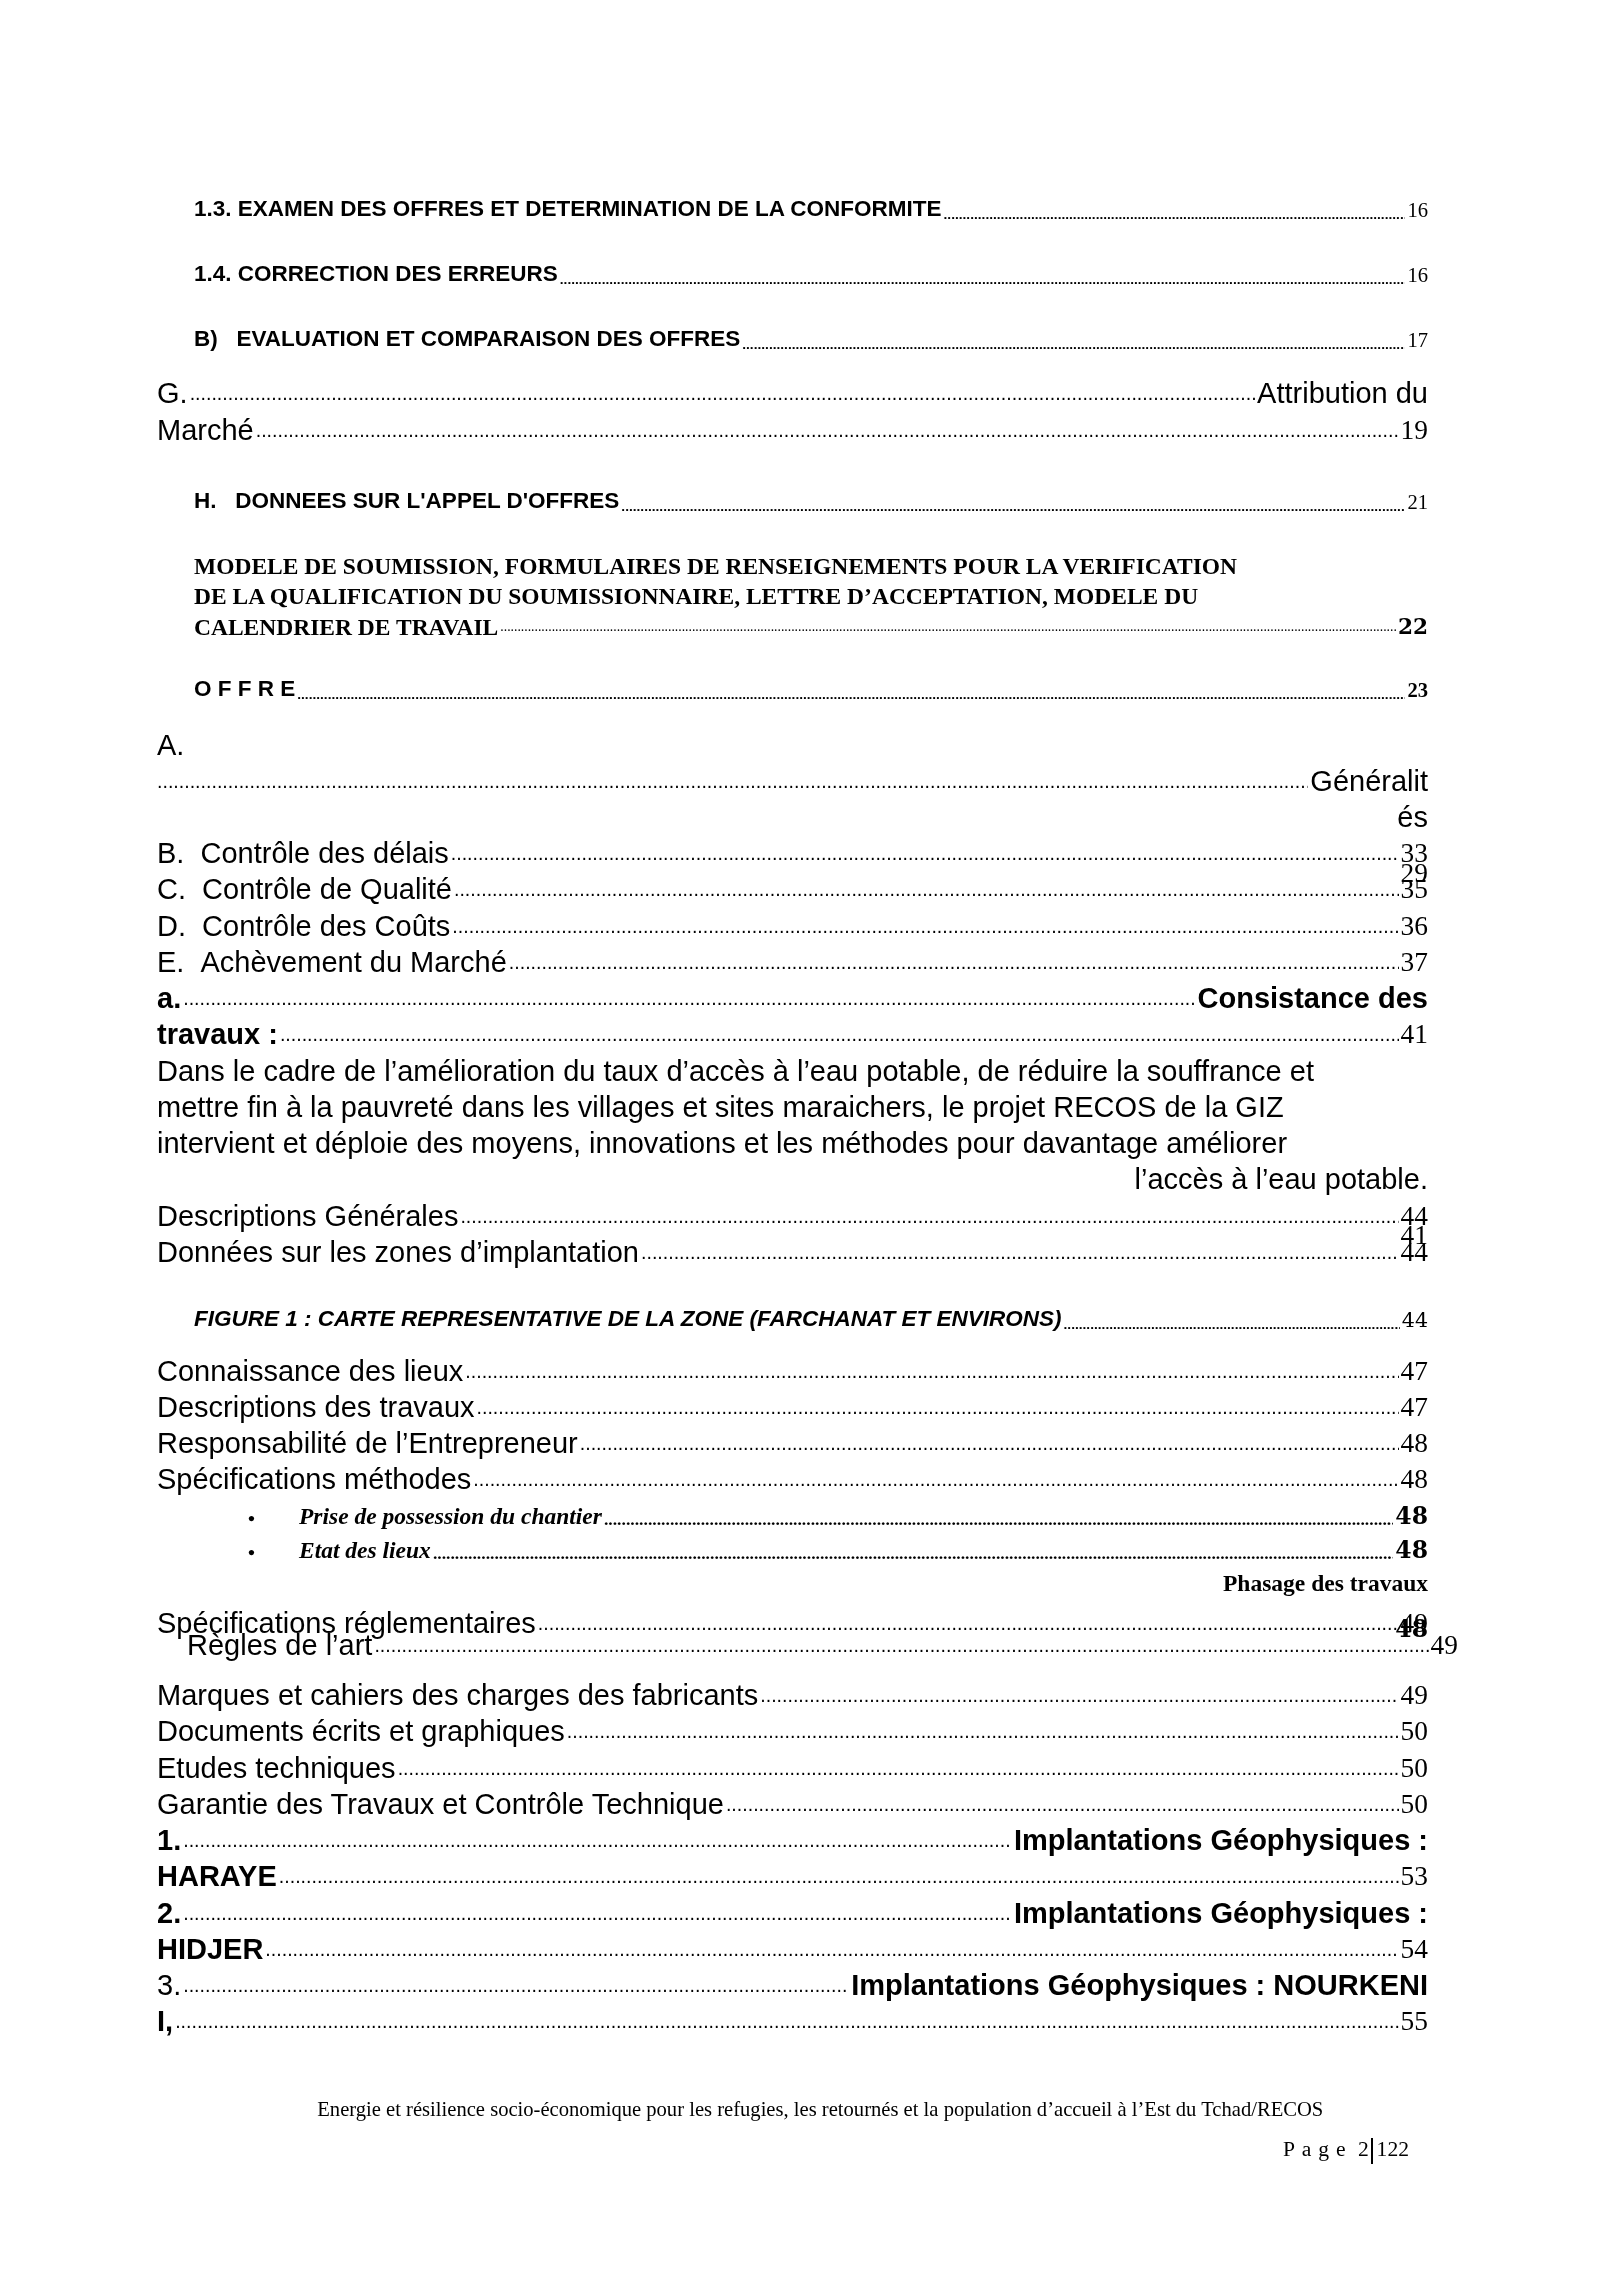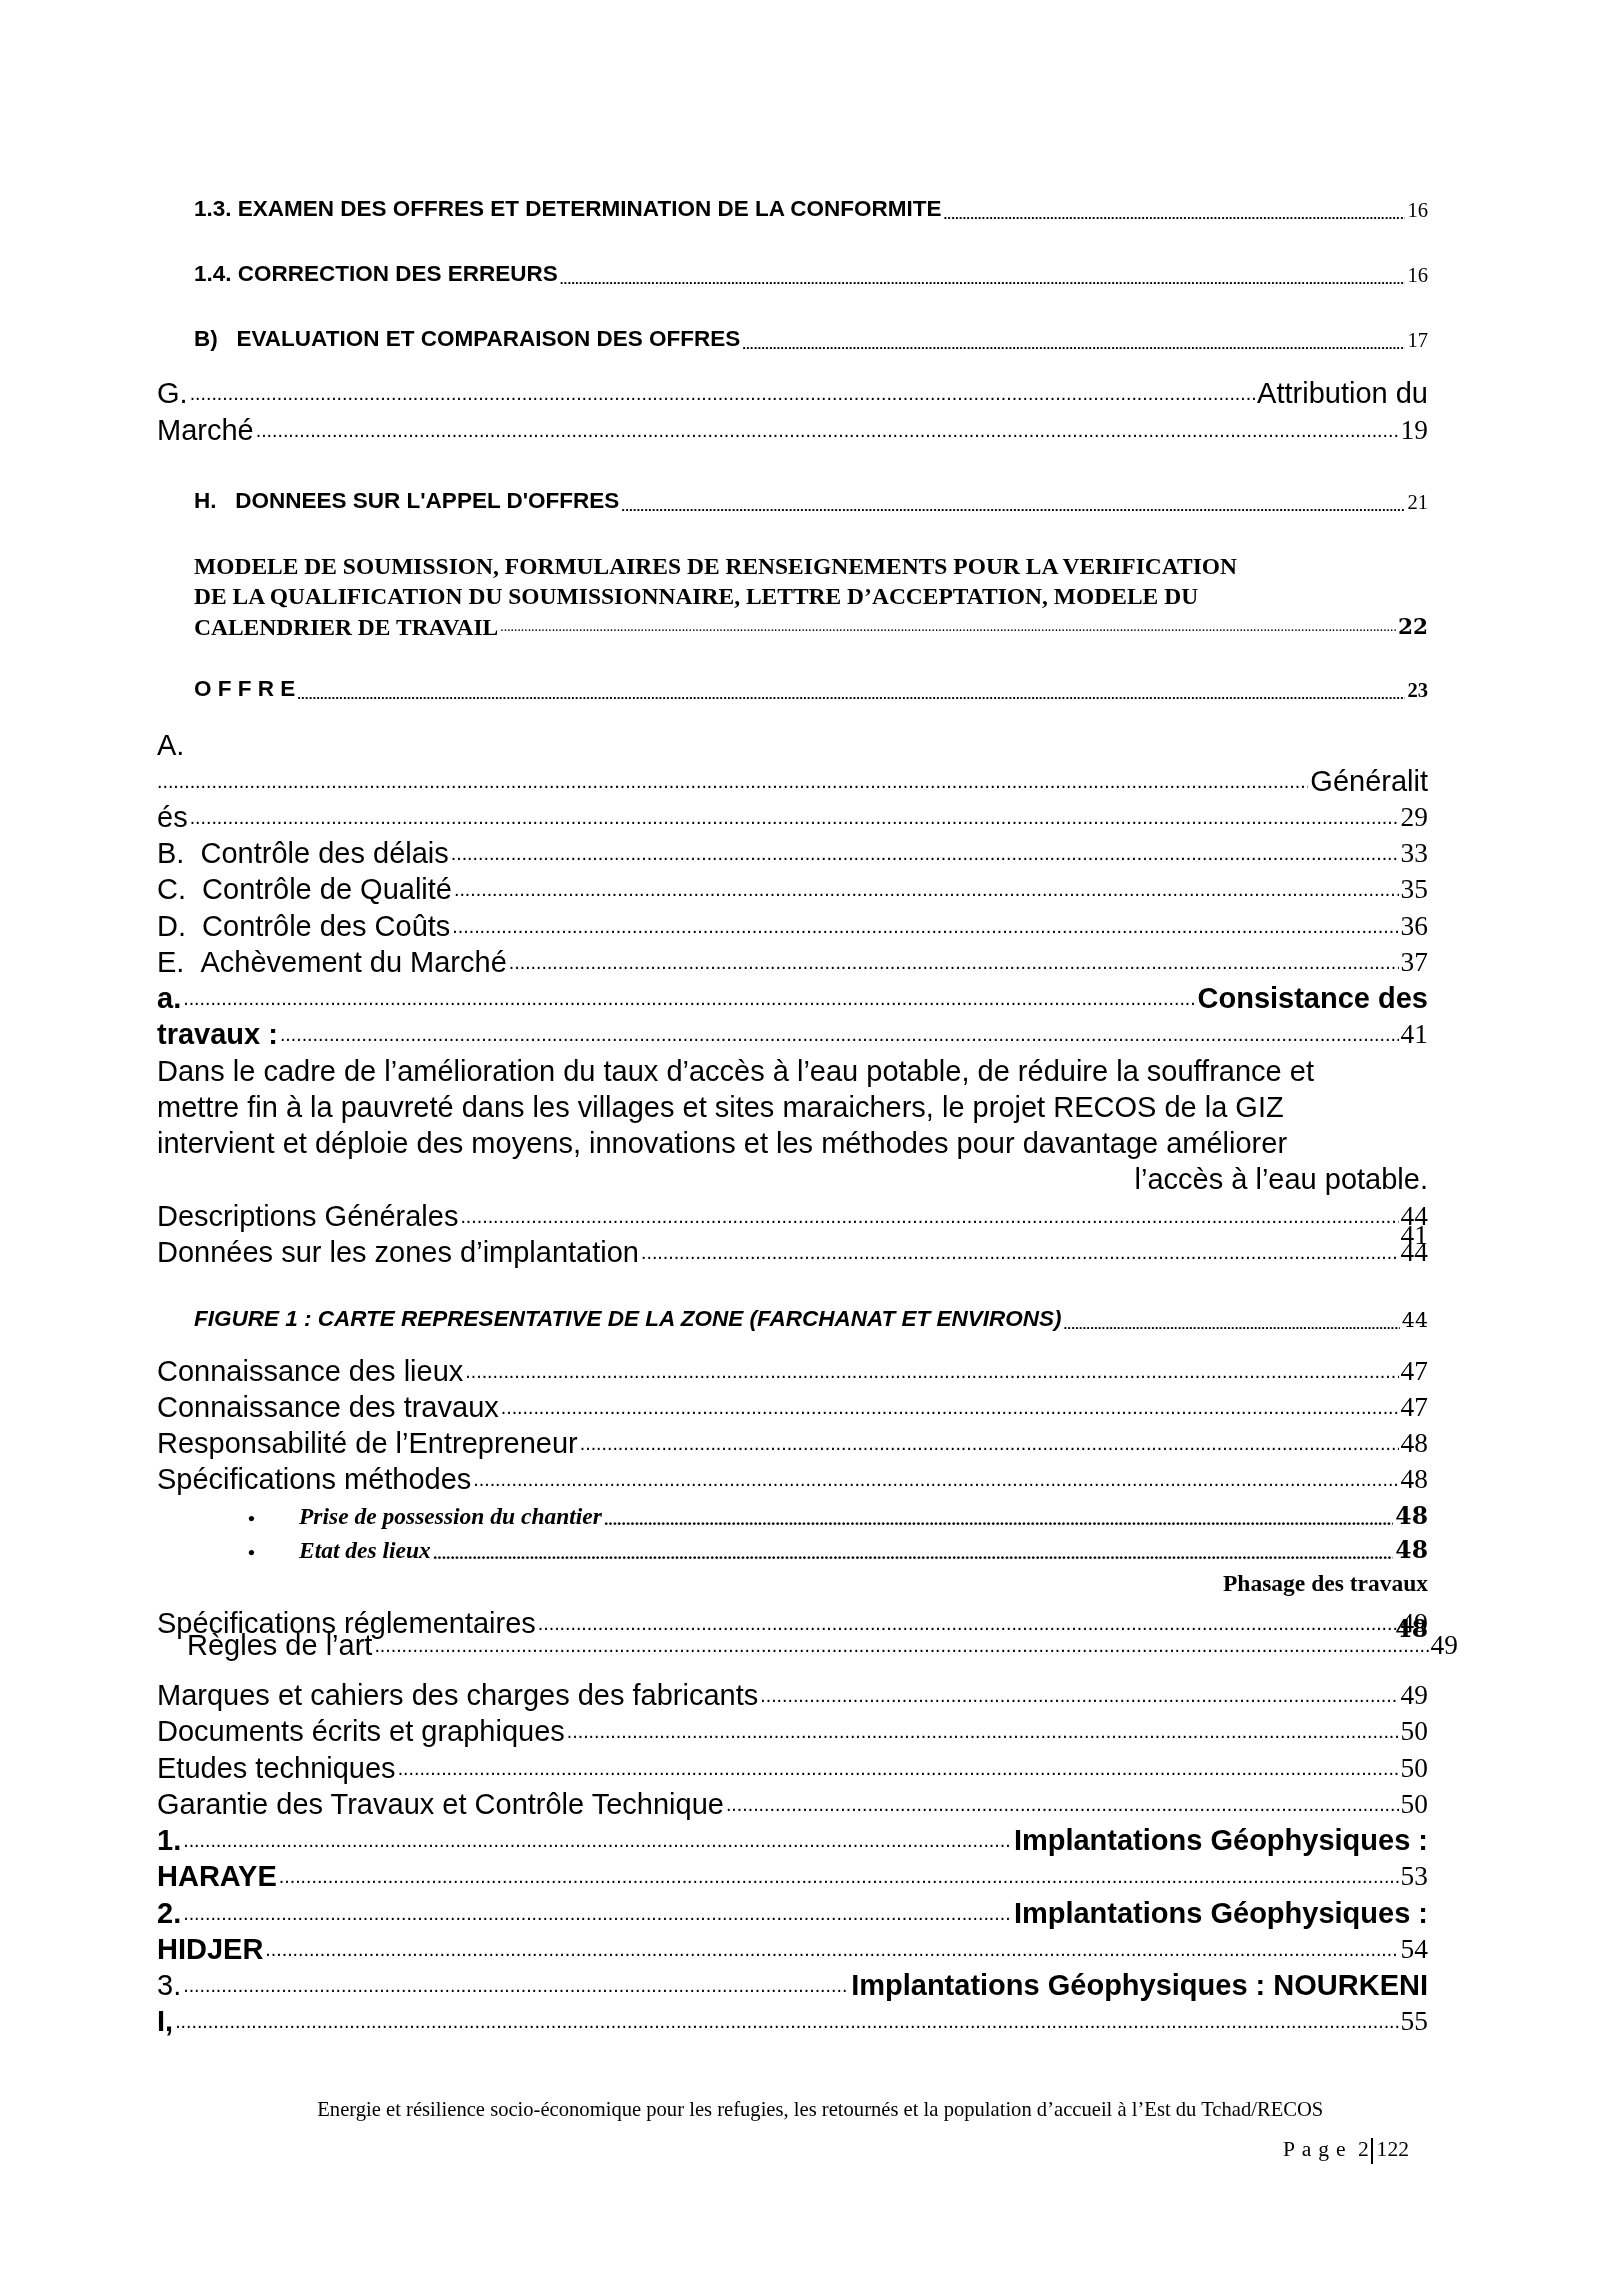--- a/index.html
+++ b/index.html
@@ -106,21 +106,21 @@
     <span class="pg" style="font-weight:bold;">23</span>
   </div>
 
   <div class="line big" style="top:727px;">
     <span class="label">A.</span>
   </div>
   <div class="line big" style="top:763px;">
     <span class="dots" style="margin-left:0;"></span>
     <span class="label">Généralit</span>
   </div>
-  <div class="line big" style="top:799px;">
+  <div class="line big" style="top:799px;flex-direction:column;">
     <span class="label">és</span>
     <span class="dots"></span>
     <span class="pg">29</span>
   </div>
 
   <div class="line big" style="top:835px;">
     <span class="label">B.&nbsp;&nbsp;Contrôle des délais</span>
     <span class="dots"></span>
     <span class="pg">33</span>
   </div>
@@ -176,21 +176,21 @@
     <span class="dots"></span>
     <span class="pg">44</span>
   </div>
 
   <div class="line big" style="top:1353px;">
     <span class="label">Connaissance des lieux</span>
     <span class="dots"></span>
     <span class="pg">47</span>
   </div>
   <div class="line big" style="top:1389px;">
-    <span class="label">Connaissance des travaux </span>
+    <span class="label">Descriptions des travaux </span>
     <span class="dots"></span>
     <span class="pg">47</span>
   </div>
   <div class="line big" style="top:1425px;">
     <span class="label">Responsabilité de l’Entrepreneur </span>
     <span class="dots"></span>
     <span class="pg">48</span>
   </div>
   <div class="line big" style="top:1461px;">
     <span class="label">Spécifications méthodes</span>

